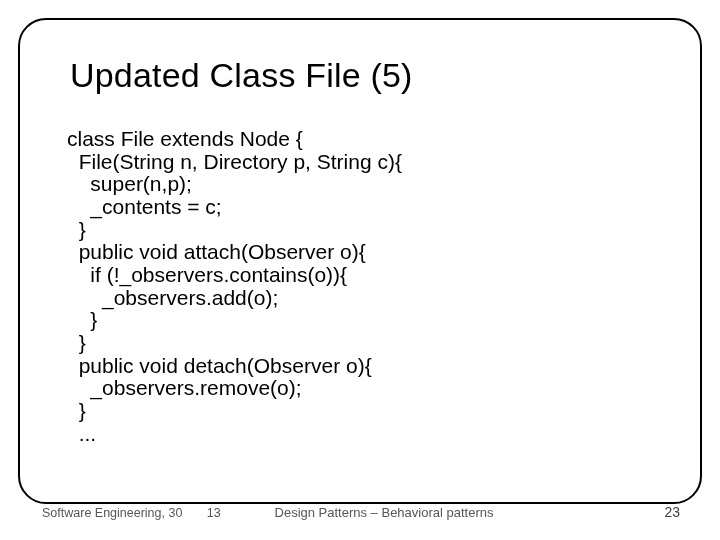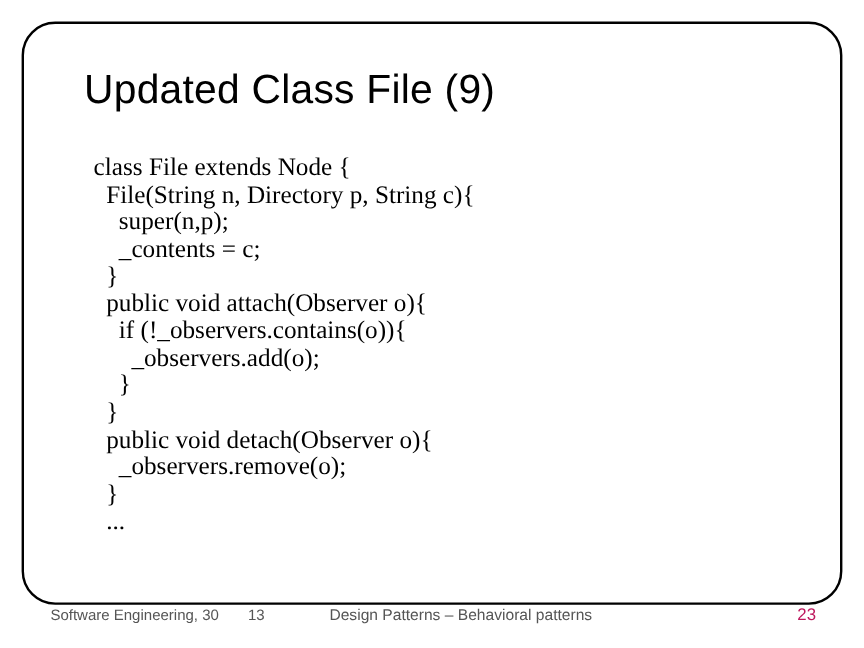--- a/index.html
+++ b/index.html
@@ -31,60 +31,60 @@
   .title {
     position: absolute;
     left: 70px;
     top: 56px;
     font-size: 34px;
     font-weight: 400;
     letter-spacing: 0.2px;
   }
   .code {
     position: absolute;
-    left: 78px;
+    left: 67px;
     top: 128px;
     right: 20px;
-    font-family: Liberation Serif, serif;
+    font-family: Liberation Sans, sans-serif;
     font-size: 21px;
     line-height: 1.08;
     white-space: pre;
   }
   .footer-left {
     position: absolute;
     left: 42px;
     bottom: 20px;
     font-size: 12.5px;
     color: #555;
   }
   .footer-right {
     position: absolute;
     right: 40px;
     bottom: 20px;
     font-size: 14px;
-    color: #be185d;
+    color: #404040;
   }
   .footer-center {
     position: absolute;
     left: 0;
     right: 0;
     bottom: 20px;
     text-align: center;
     font-size: 13px;
     color: #555;
     margin-left: 48px;
   }
 </style>
 </head>
 <body>
 
 <div class="slide">
   <div class="frame"></div>
 
-  <div class="title">Updated Class File (9)</div>
+  <div class="title">Updated Class File (5)</div>
 
   <div class="code">class File extends Node {
   File(String n, Directory p, String c){
     super(n,p);
     _contents = c;
   }
   public void attach(Observer o){
     if (!_observers.contains(o)){
       _observers.add(o);
     }

